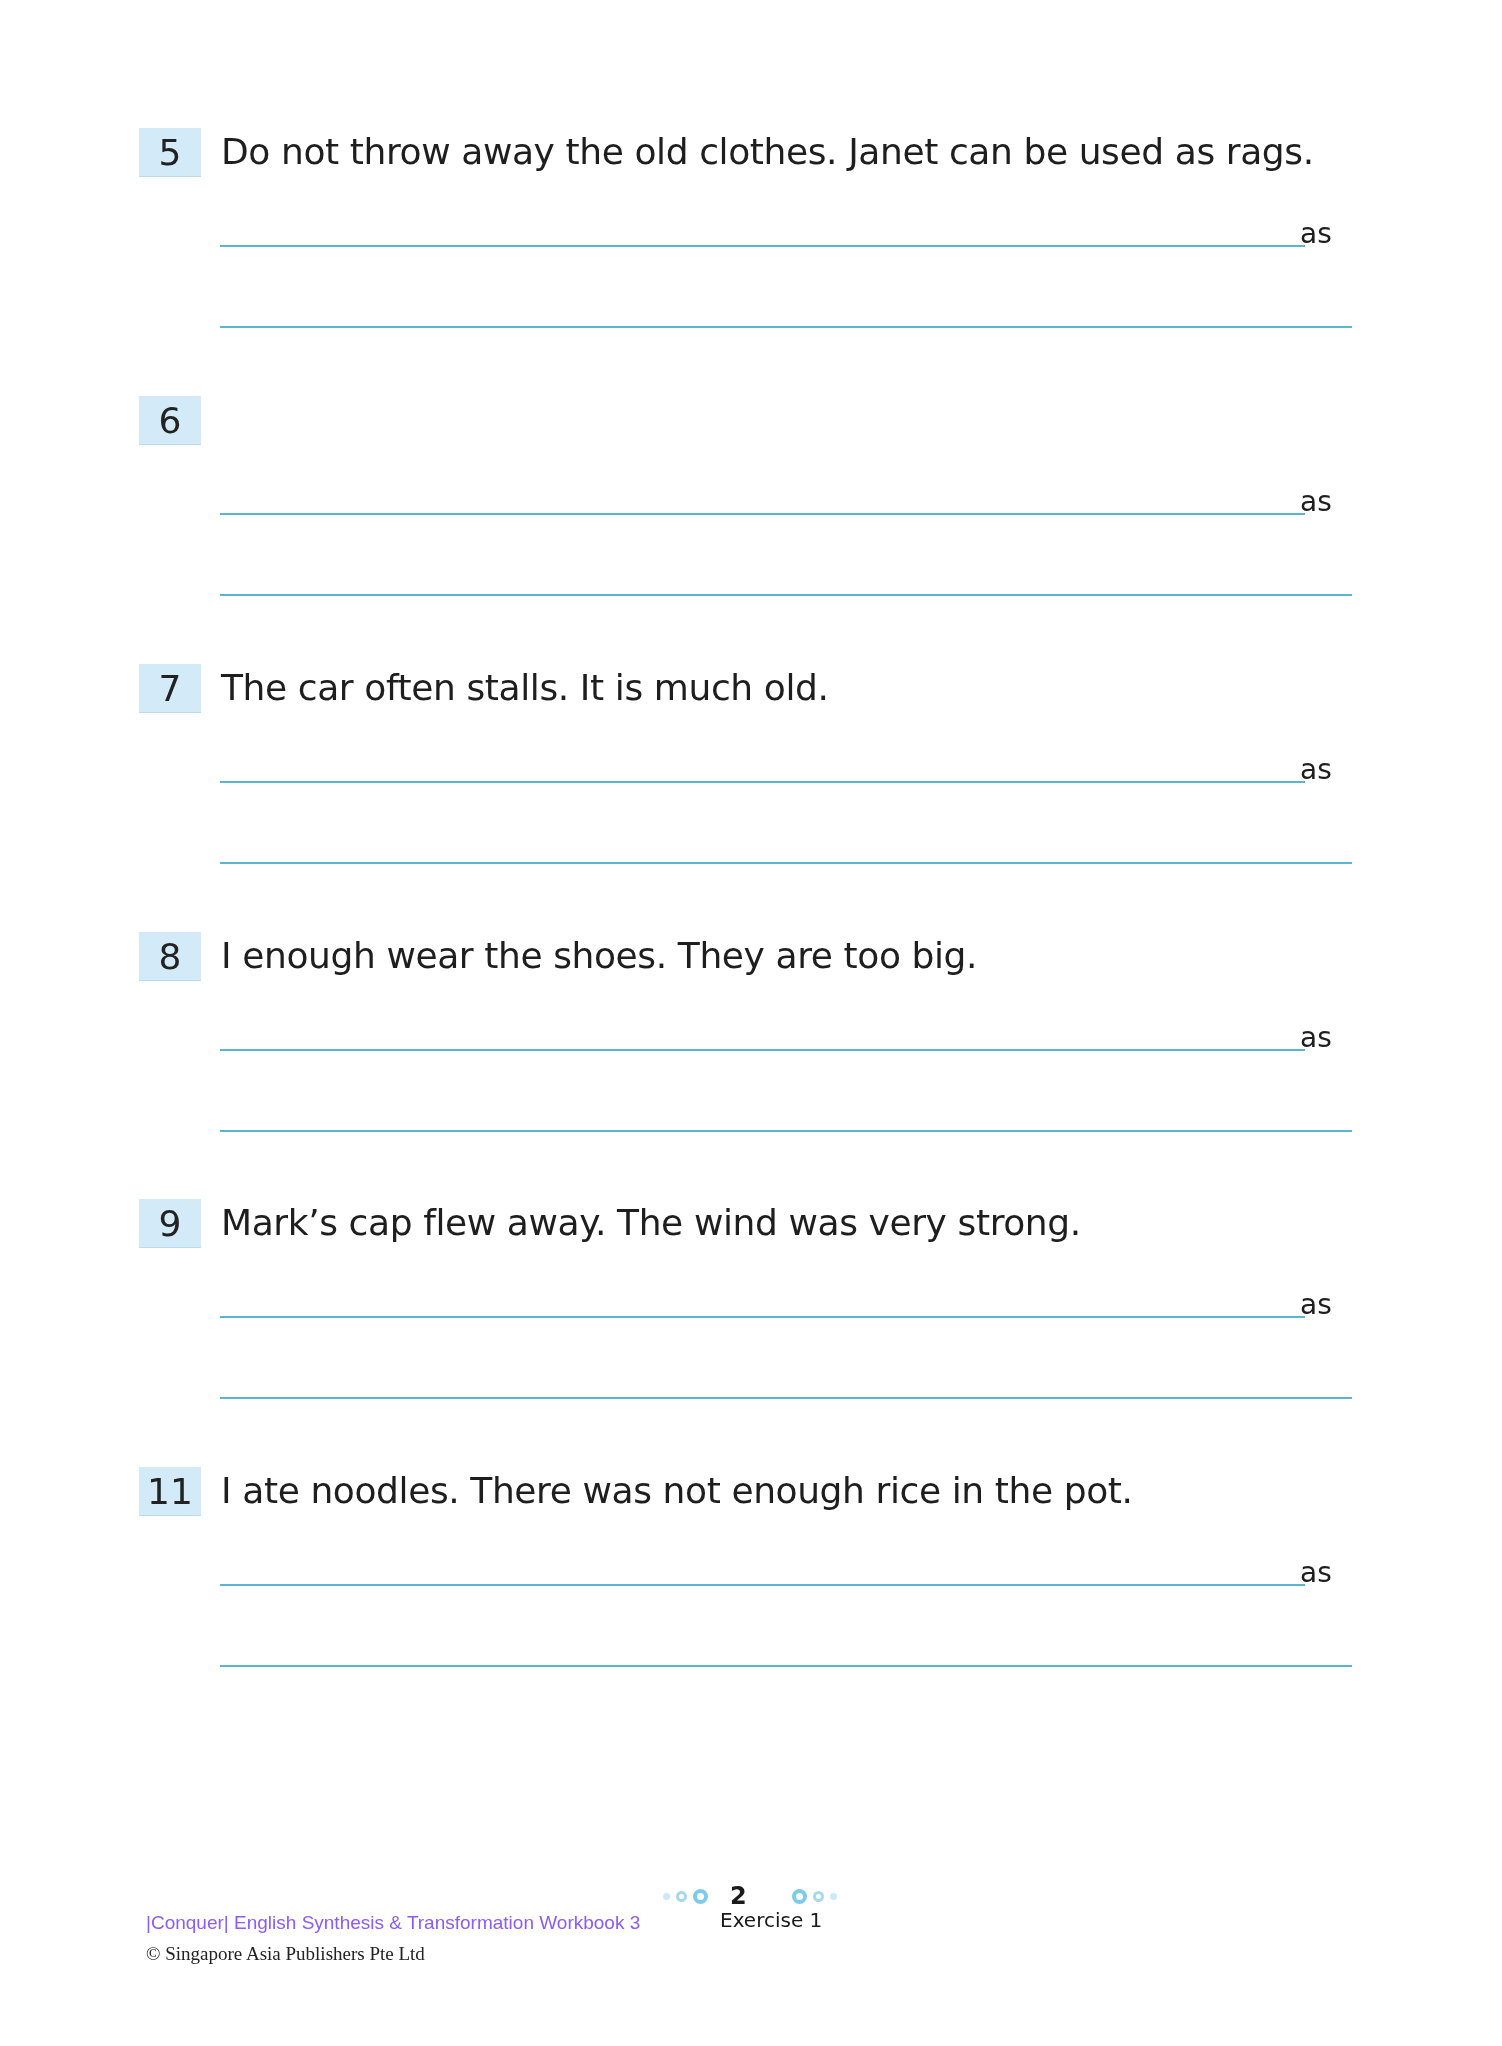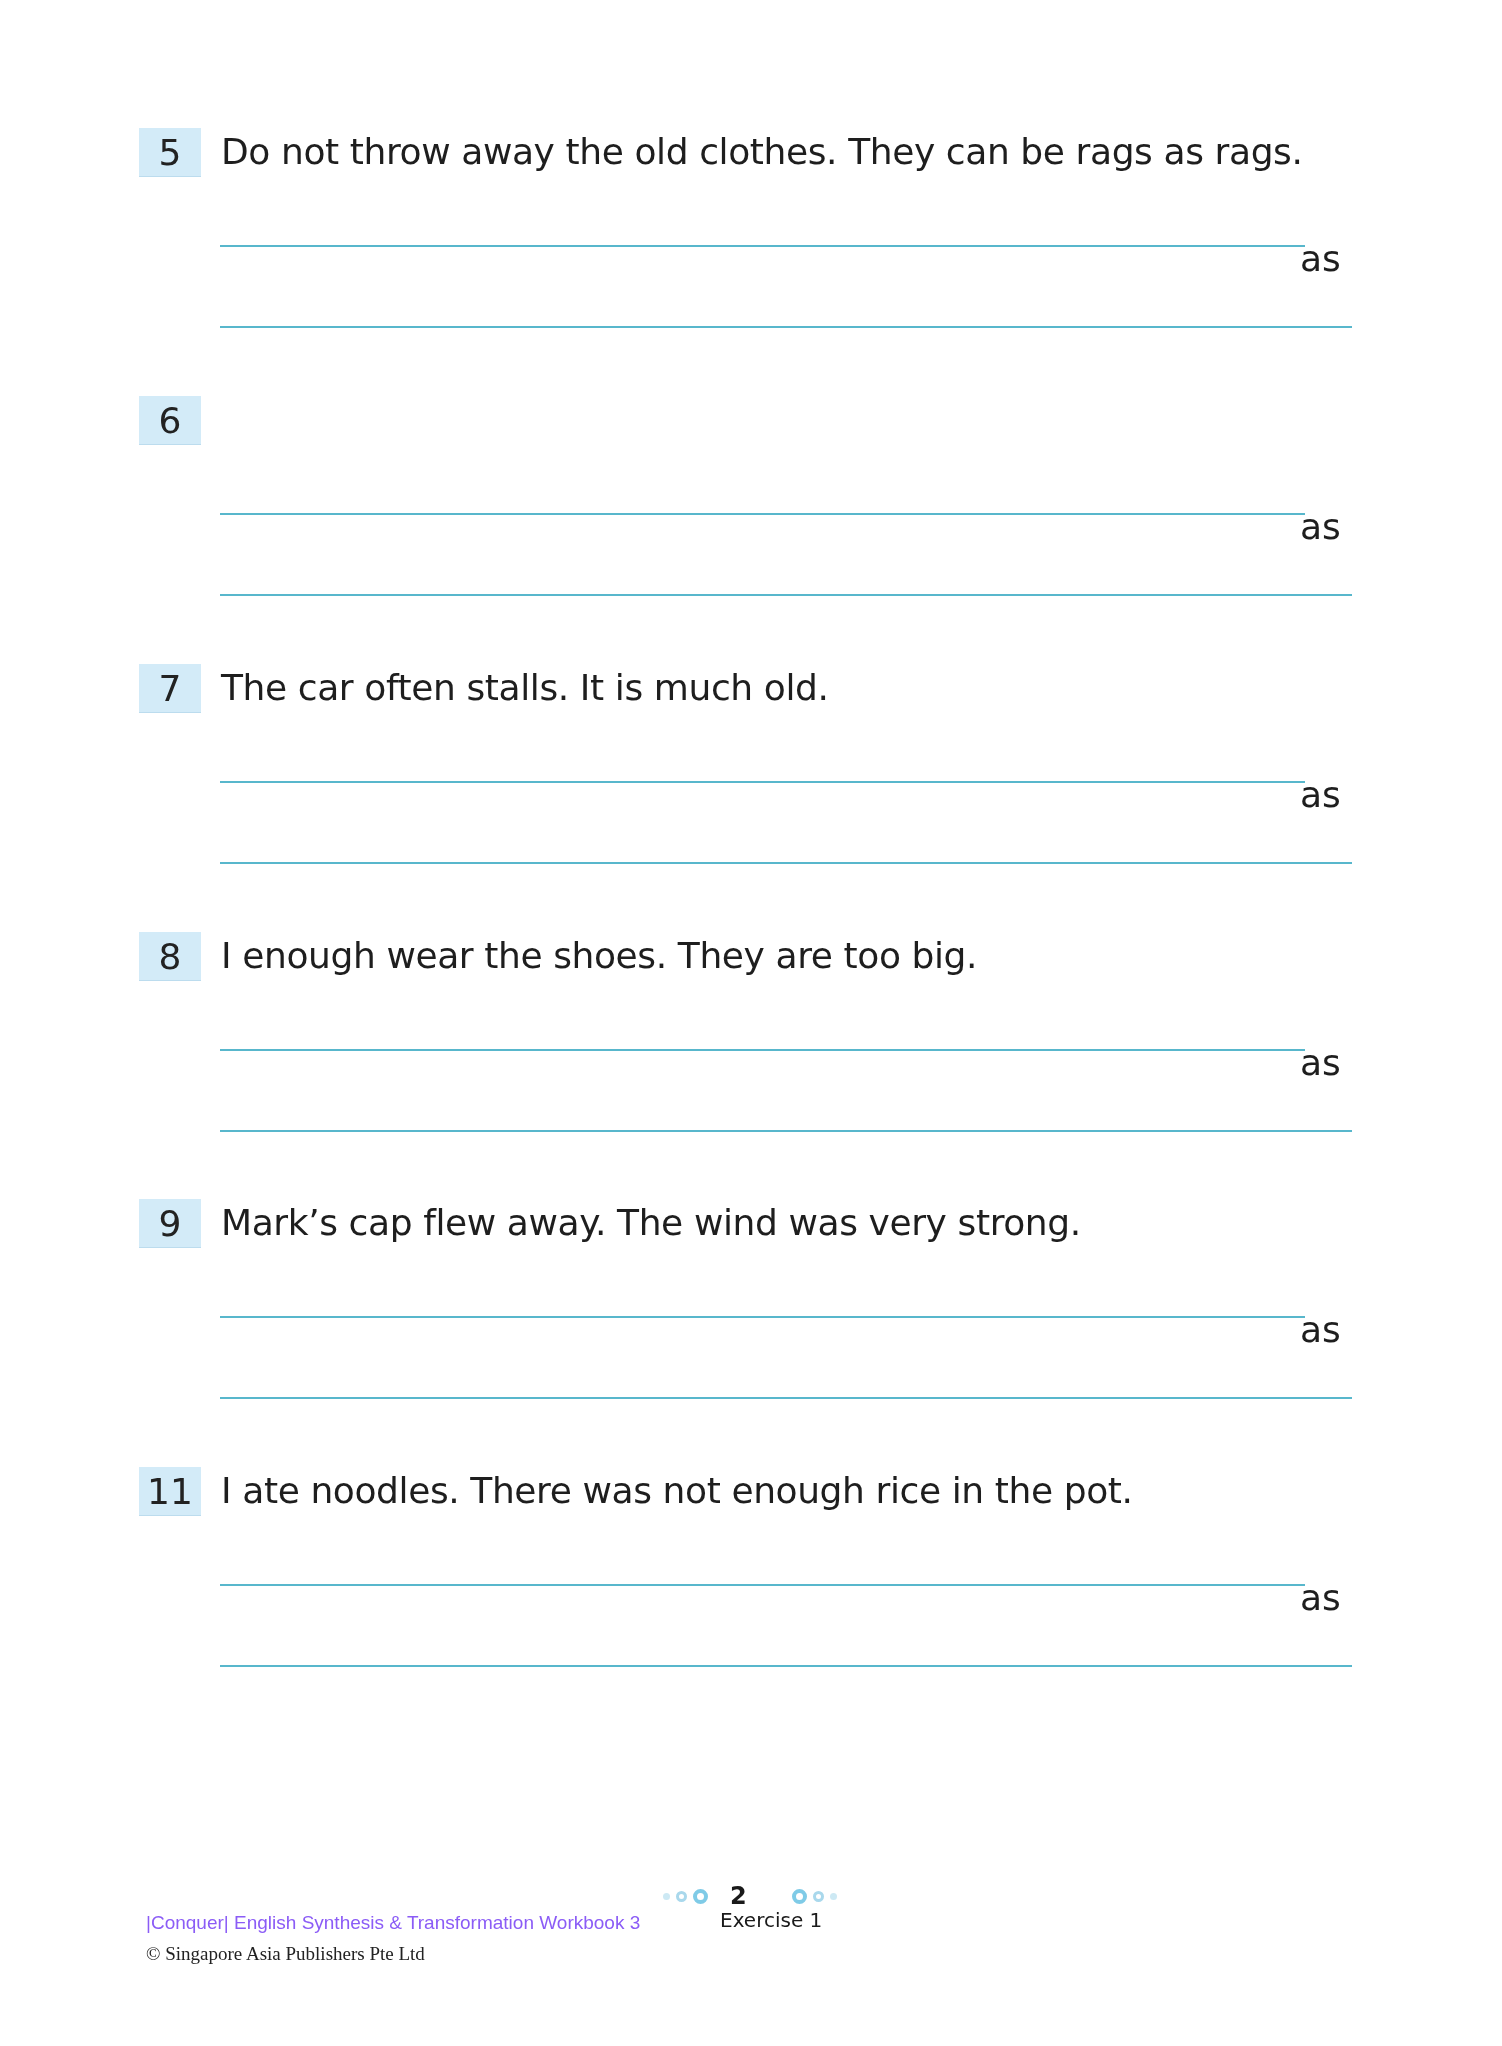--- a/index.html
+++ b/index.html
@@ -1,38 +1,38 @@
 <!DOCTYPE html>
 <html><head>
 <meta charset="utf-8">
 <style>
   html, body { margin:0; padding:0; background:#ffffff; }
   body { width:1502px; height:2046px; position:relative; overflow:hidden; font-family:"DejaVu Sans", sans-serif; color:#1a1a1a; }
   .question { position:absolute; left:0; width:1502px; height:240px; }
   .qnum { position:absolute; left:139px; top:0; width:62px; height:48px; background:#d3ebf8; border-bottom:1px solid #bcdcee; display:flex; align-items:center; justify-content:center; font-size:36px; color:#222; }
   .qtext { position:absolute; left:221px; top:0; height:48px; line-height:48px; font-size:36px; white-space:nowrap; letter-spacing:-0.4px; color:#1e1e1e; }
   .line1 { position:absolute; left:220px; top:117px; width:1085px; height:0; border-top:2px solid #58b7cc; }
-  .as { position:absolute; left:1300px; top:88px; font-size:36px; line-height:36px; color:#1e1e1e;margin-top:25px; }
+  .as { position:absolute; left:1300px; top:88px; font-size:28px; line-height:36px; color:#1e1e1e; }
   .line2 { position:absolute; left:220px; top:198px; width:1132px; height:0; border-top:2px solid #58b7cc; }
   .footer-page { position:absolute; left:730px; top:1882px; font-family:"DejaVu Sans", sans-serif; font-weight:bold; font-size:24px; color:#1a1a1a; }
   .dots { position:absolute; top:1889px; display:flex; align-items:center; gap:6px; }
   .dot { border-radius:50%; box-sizing:border-box; }
   .d-sm { width:7px; height:7px; background:#cde9f4; }
   .d-md { width:11px; height:11px; border:3px solid #a9d8ec; }
   .d-lg { width:15px; height:15px; border:4px solid #7fcbe7; }
   .footer-ex { position:absolute; left:694px; top:1908px; font-size:20px; color:#1a1a1a;margin-left:26px; }
   .footer-book { position:absolute; left:146px; top:1912px; font-family:Liberation Sans, sans-serif; font-size:19px; color:#8b5cf6; }
   .footer-copy { position:absolute; left:146px; top:1943px; font-family:Liberation Serif, serif; font-size:19px; color:#222; }
 </style>
 </head>
 <body>
 
 <div class="question" style="top:128px;">
   <div class="qnum">5</div>
-  <div class="qtext">Do not throw away the old clothes. They can be rags as rags.</div>
+  <div class="qtext">Do not throw away the old clothes. Janet can be used as rags.</div>
   <div class="line1"></div>
   <div class="as">as</div>
   <div class="line2"></div>
 </div>
 
 <div class="question" style="top:396px;">
   <div class="qnum">6</div>
   <div class="line1"></div>
   <div class="as">as</div>
   <div class="line2"></div>

